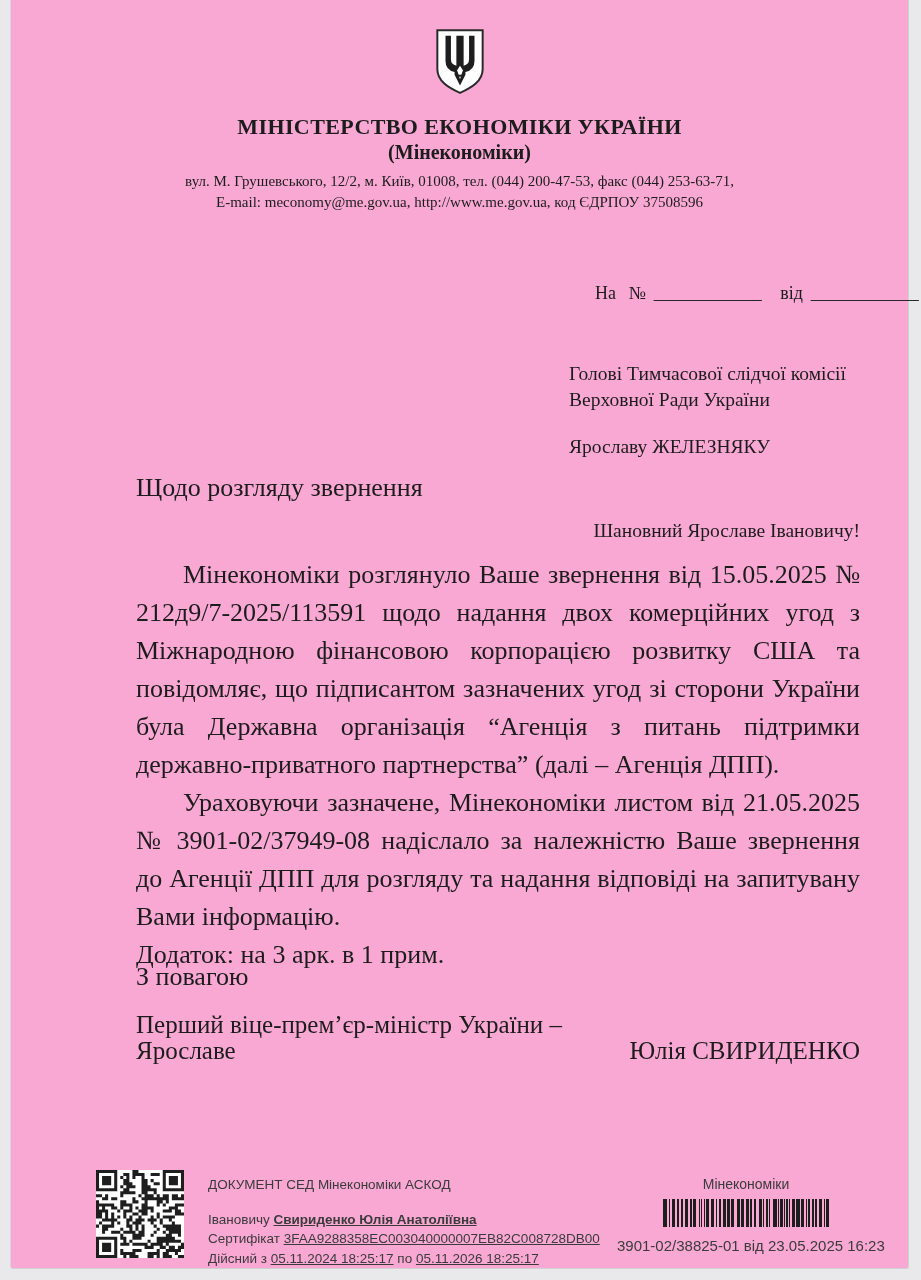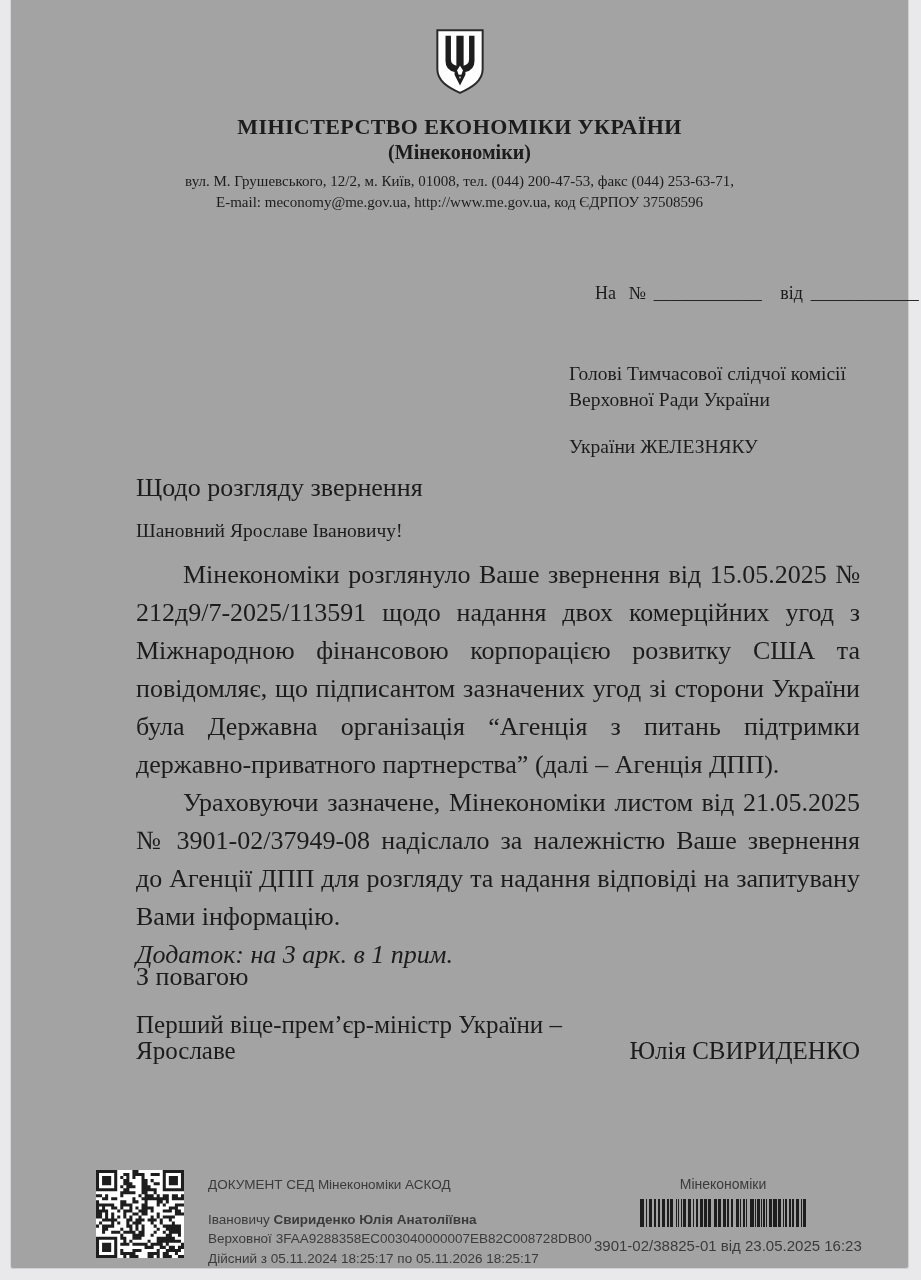--- a/index.html
+++ b/index.html
@@ -4,58 +4,58 @@
 <style>
   html,body{margin:0;padding:0;}
   body{
     width:921px;height:1280px;position:relative;overflow:hidden;
     background:#e9e9ec;
     font-family:"Liberation Serif","DejaVu Serif",serif;
     color:#1c1c1c;
   }
   .page{
     position:absolute;left:10px;top:0;width:897px;height:1268px;
-    background:#a3a3a3;
+    background:#f9a8d4;
     border-left:1px solid #d7d7db;border-right:1px solid #cfcfd4;border-bottom:1px solid #cfcfd4;
     border-radius:0 0 3px 3px;
   }
   
   .letterhead{position:absolute;top:24px;left:0;width:100%;text-align:center;}
   .emblem{display:inline-block;}
   .title{font-size:22px;font-weight:bold;letter-spacing:.4px;margin-top:10px;}
   .subtitle{font-size:20px;font-weight:bold;margin-top:1px;}
   .addr{font-size:15px;line-height:21px;margin-top:7px;}
   
   .refline{position:absolute;top:283px;left:584px;font-size:18px;white-space:nowrap;}
   .refline .lbl{margin-right:8px;}
   .refline .blank{letter-spacing:0;}
   .refline .vid{margin:0 8px 0 14px;}
   
   .addressee{position:absolute;top:361px;left:558px;font-size:19.5px;line-height:26px;}
   .addressee .name{margin-top:21px;}
   
   .subject{position:absolute;top:473px;left:125px;font-size:26px;}
-  .salutation{position:absolute;top:520px;left:125px;width:724px;text-align:left;font-size:19.5px;}
+  .salutation{position:absolute;top:520px;left:125px;width:724px;text-align:right;font-size:19.5px;}
   
   .bodyblock{position:absolute;top:556px;left:125px;width:724px;font-size:26px;line-height:38px;}
   .bodyblock p{margin:0;text-indent:47px;text-align:justify;}
-  .attachment{margin-top:12px;text-indent:0 !important;text-align:left !important;font-style:italic;}
+  .attachment{margin-top:12px;text-indent:0 !important;text-align:left !important;}
   .closing{position:absolute;top:962px;left:125px;font-size:26px;}
   .signer{position:absolute;top:1012px;left:125px;width:724px;display:flex;
           justify-content:space-between;align-items:flex-end;font-size:25px;line-height:26px;}
   
   .footer-left{position:absolute;top:1170px;left:85px;display:flex;
                font-family:"Liberation Sans","DejaVu Sans",sans-serif;color:#3b3b3b;}
   .qr{width:88px;height:88px;flex:0 0 88px;}
   .f-text{margin-left:24px;padding-top:5px;font-size:13.5px;}
   .f-sys{margin-bottom:15px;}
   .f-row{line-height:19.5px;white-space:nowrap;}
-  .f-row .u{}
+  .f-row .u{text-decoration:underline;}
   .f-row .b{font-weight:bold;}
-  .footer-right{position:absolute;top:1176px;left:583px;width:258px;text-align:center;
+  .footer-right{position:absolute;top:1176px;left:606px;width:258px;text-align:center;
                 font-family:"Liberation Sans","DejaVu Sans",sans-serif;color:#3b3b3b;font-size:14px;}
   .barcode{margin-top:7px;}
   .regnum{margin-top:7px;font-size:15px;white-space:nowrap;}
 </style>
 </head>
 <body>
 
 <div class="page">
 
   <div class="letterhead">
@@ -77,21 +77,21 @@
 
   <div class="refline">
     <span class="lbl">На</span>
     <span class="lbl">№</span><span class="blank">____________</span>
     <span class="vid">від</span><span class="blank">____________</span>
   </div>
 
   <div class="addressee">
     <div>Голові Тимчасової слідчої комісії</div>
     <div>Верховної Ради України</div>
-    <div class="name">України ЖЕЛЕЗНЯКУ</div>
+    <div class="name">Ярославу ЖЕЛЕЗНЯКУ</div>
   </div>
 
   <div class="subject">Щодо розгляду звернення</div>
   <div class="salutation">Шановний Ярославе Івановичу!</div>
 
   <div class="bodyblock">
     <p>Мінекономіки розглянуло Ваше звернення від 15.05.2025 № 212д9/7-2025/113591 щодо надання двох комерційних угод з Міжнародною фінансовою корпорацією розвитку США та повідомляє, що підписантом зазначених угод зі сторони України була Державна організація “Агенція з питань підтримки державно-приватного партнерства” (далі – Агенція ДПП).</p>
     <p>Ураховуючи зазначене, Мінекономіки листом від 21.05.2025 № 3901-02/37949-08 надіслало за належністю Ваше звернення до Агенції ДПП для розгляду та надання відповіді на запитувану Вами інформацію.</p>
     <p class="attachment">Додаток: на 3 арк. в 1 прим.</p>
   </div>
@@ -110,21 +110,21 @@
         <rect width="87" height="87" fill="#fff"></rect>
         <path fill="#1e1e1e" d="M36 0h3v3h-3zM39 0h3v3h-3zM27 3h3v3h-3zM30 3h3v3h-3zM36 3h3v3h-3zM39 3h3v3h-3zM42 3h3v3h-3zM45 3h3v3h-3zM54 3h3v3h-3zM57 3h3v3h-3zM60 3h3v3h-3zM24 6h3v3h-3zM30 6h3v3h-3zM36 6h3v3h-3zM45 6h3v3h-3zM27 9h3v3h-3zM30 9h3v3h-3zM45 9h3v3h-3zM48 9h3v3h-3zM54 9h3v3h-3zM27 12h3v3h-3zM30 12h3v3h-3zM33 12h3v3h-3zM45 12h3v3h-3zM48 12h3v3h-3zM57 12h3v3h-3zM60 12h3v3h-3zM24 15h3v3h-3zM30 15h3v3h-3zM33 15h3v3h-3zM36 15h3v3h-3zM45 15h3v3h-3zM48 15h3v3h-3zM51 15h3v3h-3zM27 18h3v3h-3zM30 18h3v3h-3zM45 18h3v3h-3zM48 18h3v3h-3zM51 18h3v3h-3zM54 18h3v3h-3zM57 18h3v3h-3zM24 21h3v3h-3zM27 21h3v3h-3zM30 21h3v3h-3zM33 21h3v3h-3zM36 21h3v3h-3zM45 21h3v3h-3zM48 21h3v3h-3zM57 21h3v3h-3zM0 24h3v3h-3zM3 24h3v3h-3zM9 24h3v3h-3zM24 24h3v3h-3zM42 24h3v3h-3zM48 24h3v3h-3zM51 24h3v3h-3zM54 24h3v3h-3zM60 24h3v3h-3zM66 24h3v3h-3zM69 24h3v3h-3zM75 24h3v3h-3zM78 24h3v3h-3zM84 24h3v3h-3zM6 27h3v3h-3zM9 27h3v3h-3zM15 27h3v3h-3zM18 27h3v3h-3zM36 27h3v3h-3zM45 27h3v3h-3zM48 27h3v3h-3zM51 27h3v3h-3zM54 27h3v3h-3zM57 27h3v3h-3zM60 27h3v3h-3zM63 27h3v3h-3zM66 27h3v3h-3zM69 27h3v3h-3zM75 27h3v3h-3zM78 27h3v3h-3zM81 27h3v3h-3zM84 27h3v3h-3zM0 30h3v3h-3zM24 30h3v3h-3zM27 30h3v3h-3zM36 30h3v3h-3zM39 30h3v3h-3zM48 30h3v3h-3zM60 30h3v3h-3zM63 30h3v3h-3zM69 30h3v3h-3zM0 33h3v3h-3zM3 33h3v3h-3zM6 33h3v3h-3zM9 33h3v3h-3zM12 33h3v3h-3zM15 33h3v3h-3zM24 33h3v3h-3zM27 33h3v3h-3zM30 33h3v3h-3zM33 33h3v3h-3zM45 33h3v3h-3zM48 33h3v3h-3zM60 33h3v3h-3zM66 33h3v3h-3zM78 33h3v3h-3zM81 33h3v3h-3zM84 33h3v3h-3zM0 36h3v3h-3zM6 36h3v3h-3zM15 36h3v3h-3zM18 36h3v3h-3zM24 36h3v3h-3zM33 36h3v3h-3zM39 36h3v3h-3zM45 36h3v3h-3zM48 36h3v3h-3zM51 36h3v3h-3zM54 36h3v3h-3zM72 36h3v3h-3zM75 36h3v3h-3zM78 36h3v3h-3zM0 39h3v3h-3zM3 39h3v3h-3zM6 39h3v3h-3zM9 39h3v3h-3zM21 39h3v3h-3zM27 39h3v3h-3zM30 39h3v3h-3zM33 39h3v3h-3zM42 39h3v3h-3zM45 39h3v3h-3zM48 39h3v3h-3zM54 39h3v3h-3zM66 39h3v3h-3zM69 39h3v3h-3zM72 39h3v3h-3zM78 39h3v3h-3zM81 39h3v3h-3zM0 42h3v3h-3zM3 42h3v3h-3zM9 42h3v3h-3zM15 42h3v3h-3zM27 42h3v3h-3zM36 42h3v3h-3zM39 42h3v3h-3zM45 42h3v3h-3zM48 42h3v3h-3zM60 42h3v3h-3zM78 42h3v3h-3zM81 42h3v3h-3zM84 42h3v3h-3zM0 45h3v3h-3zM3 45h3v3h-3zM9 45h3v3h-3zM15 45h3v3h-3zM21 45h3v3h-3zM27 45h3v3h-3zM33 45h3v3h-3zM42 45h3v3h-3zM54 45h3v3h-3zM60 45h3v3h-3zM66 45h3v3h-3zM69 45h3v3h-3zM72 45h3v3h-3zM75 45h3v3h-3zM6 48h3v3h-3zM9 48h3v3h-3zM12 48h3v3h-3zM15 48h3v3h-3zM18 48h3v3h-3zM30 48h3v3h-3zM33 48h3v3h-3zM39 48h3v3h-3zM42 48h3v3h-3zM45 48h3v3h-3zM51 48h3v3h-3zM54 48h3v3h-3zM57 48h3v3h-3zM63 48h3v3h-3zM72 48h3v3h-3zM3 51h3v3h-3zM15 51h3v3h-3zM21 51h3v3h-3zM30 51h3v3h-3zM36 51h3v3h-3zM39 51h3v3h-3zM42 51h3v3h-3zM54 51h3v3h-3zM63 51h3v3h-3zM75 51h3v3h-3zM0 54h3v3h-3zM6 54h3v3h-3zM9 54h3v3h-3zM12 54h3v3h-3zM15 54h3v3h-3zM30 54h3v3h-3zM33 54h3v3h-3zM39 54h3v3h-3zM45 54h3v3h-3zM57 54h3v3h-3zM66 54h3v3h-3zM69 54h3v3h-3zM72 54h3v3h-3zM75 54h3v3h-3zM78 54h3v3h-3zM81 54h3v3h-3zM6 57h3v3h-3zM9 57h3v3h-3zM24 57h3v3h-3zM33 57h3v3h-3zM39 57h3v3h-3zM45 57h3v3h-3zM60 57h3v3h-3zM69 57h3v3h-3zM72 57h3v3h-3zM75 57h3v3h-3zM78 57h3v3h-3zM81 57h3v3h-3zM6 60h3v3h-3zM15 60h3v3h-3zM18 60h3v3h-3zM21 60h3v3h-3zM27 60h3v3h-3zM30 60h3v3h-3zM33 60h3v3h-3zM36 60h3v3h-3zM42 60h3v3h-3zM45 60h3v3h-3zM57 60h3v3h-3zM66 60h3v3h-3zM72 60h3v3h-3zM75 60h3v3h-3zM78 60h3v3h-3zM81 60h3v3h-3zM24 63h3v3h-3zM36 63h3v3h-3zM39 63h3v3h-3zM42 63h3v3h-3zM45 63h3v3h-3zM54 63h3v3h-3zM69 63h3v3h-3zM72 63h3v3h-3zM81 63h3v3h-3zM24 66h3v3h-3zM27 66h3v3h-3zM36 66h3v3h-3zM39 66h3v3h-3zM42 66h3v3h-3zM60 66h3v3h-3zM63 66h3v3h-3zM66 66h3v3h-3zM69 66h3v3h-3zM72 66h3v3h-3zM75 66h3v3h-3zM27 69h3v3h-3zM33 69h3v3h-3zM51 69h3v3h-3zM60 69h3v3h-3zM63 69h3v3h-3zM66 69h3v3h-3zM69 69h3v3h-3zM72 69h3v3h-3zM75 69h3v3h-3zM78 69h3v3h-3zM81 69h3v3h-3zM24 72h3v3h-3zM27 72h3v3h-3zM30 72h3v3h-3zM36 72h3v3h-3zM39 72h3v3h-3zM42 72h3v3h-3zM45 72h3v3h-3zM48 72h3v3h-3zM54 72h3v3h-3zM57 72h3v3h-3zM60 72h3v3h-3zM63 72h3v3h-3zM69 72h3v3h-3zM84 72h3v3h-3zM48 75h3v3h-3zM51 75h3v3h-3zM54 75h3v3h-3zM63 75h3v3h-3zM66 75h3v3h-3zM72 75h3v3h-3zM75 75h3v3h-3zM81 75h3v3h-3zM84 75h3v3h-3zM24 78h3v3h-3zM36 78h3v3h-3zM39 78h3v3h-3zM42 78h3v3h-3zM60 78h3v3h-3zM69 78h3v3h-3zM72 78h3v3h-3zM75 78h3v3h-3zM78 78h3v3h-3zM81 78h3v3h-3zM24 81h3v3h-3zM27 81h3v3h-3zM30 81h3v3h-3zM33 81h3v3h-3zM36 81h3v3h-3zM51 81h3v3h-3zM54 81h3v3h-3zM57 81h3v3h-3zM60 81h3v3h-3zM66 81h3v3h-3zM69 81h3v3h-3zM78 81h3v3h-3zM27 84h3v3h-3zM33 84h3v3h-3zM36 84h3v3h-3zM39 84h3v3h-3zM51 84h3v3h-3zM54 84h3v3h-3zM60 84h3v3h-3zM66 84h3v3h-3zM69 84h3v3h-3zM72 84h3v3h-3zM81 84h3v3h-3zM84 84h3v3h-3zM0 0h3v3h-3zM3 0h3v3h-3zM6 0h3v3h-3zM9 0h3v3h-3zM12 0h3v3h-3zM15 0h3v3h-3zM18 0h3v3h-3zM0 3h3v3h-3zM18 3h3v3h-3zM0 6h3v3h-3zM6 6h3v3h-3zM9 6h3v3h-3zM12 6h3v3h-3zM18 6h3v3h-3zM0 9h3v3h-3zM6 9h3v3h-3zM9 9h3v3h-3zM12 9h3v3h-3zM18 9h3v3h-3zM0 12h3v3h-3zM6 12h3v3h-3zM9 12h3v3h-3zM12 12h3v3h-3zM18 12h3v3h-3zM0 15h3v3h-3zM18 15h3v3h-3zM0 18h3v3h-3zM3 18h3v3h-3zM6 18h3v3h-3zM9 18h3v3h-3zM12 18h3v3h-3zM15 18h3v3h-3zM18 18h3v3h-3zM66 0h3v3h-3zM69 0h3v3h-3zM72 0h3v3h-3zM75 0h3v3h-3zM78 0h3v3h-3zM81 0h3v3h-3zM84 0h3v3h-3zM66 3h3v3h-3zM84 3h3v3h-3zM66 6h3v3h-3zM72 6h3v3h-3zM75 6h3v3h-3zM78 6h3v3h-3zM84 6h3v3h-3zM66 9h3v3h-3zM72 9h3v3h-3zM75 9h3v3h-3zM78 9h3v3h-3zM84 9h3v3h-3zM66 12h3v3h-3zM72 12h3v3h-3zM75 12h3v3h-3zM78 12h3v3h-3zM84 12h3v3h-3zM66 15h3v3h-3zM84 15h3v3h-3zM66 18h3v3h-3zM69 18h3v3h-3zM72 18h3v3h-3zM75 18h3v3h-3zM78 18h3v3h-3zM81 18h3v3h-3zM84 18h3v3h-3zM0 66h3v3h-3zM3 66h3v3h-3zM6 66h3v3h-3zM9 66h3v3h-3zM12 66h3v3h-3zM15 66h3v3h-3zM18 66h3v3h-3zM0 69h3v3h-3zM18 69h3v3h-3zM0 72h3v3h-3zM6 72h3v3h-3zM9 72h3v3h-3zM12 72h3v3h-3zM18 72h3v3h-3zM0 75h3v3h-3zM6 75h3v3h-3zM9 75h3v3h-3zM12 75h3v3h-3zM18 75h3v3h-3zM0 78h3v3h-3zM6 78h3v3h-3zM9 78h3v3h-3zM12 78h3v3h-3zM18 78h3v3h-3zM0 81h3v3h-3zM18 81h3v3h-3zM0 84h3v3h-3zM3 84h3v3h-3zM6 84h3v3h-3zM9 84h3v3h-3zM12 84h3v3h-3zM15 84h3v3h-3zM18 84h3v3h-3z"></path>
       </svg>
     <div class="f-text">
       <div class="f-sys f-row">ДОКУМЕНТ СЕД Мінекономіки АСКОД</div>
       <div class="f-row">
         <span>Івановичу</span>
         <span class="u b">Свириденко Юлія Анатоліївна</span>
       </div>
       <div class="f-row">
-        <span>Верховної</span>
+        <span>Сертифікат</span>
         <span class="u">3FAA9288358EC003040000007EB82C008728DB00</span>
       </div>
       <div class="f-row">
         <span>Дійсний з</span>
         <span class="u">05.11.2024 18:25:17</span>
         <span>по</span>
         <span class="u">05.11.2026 18:25:17</span>
       </div>
     </div>
   </div>

